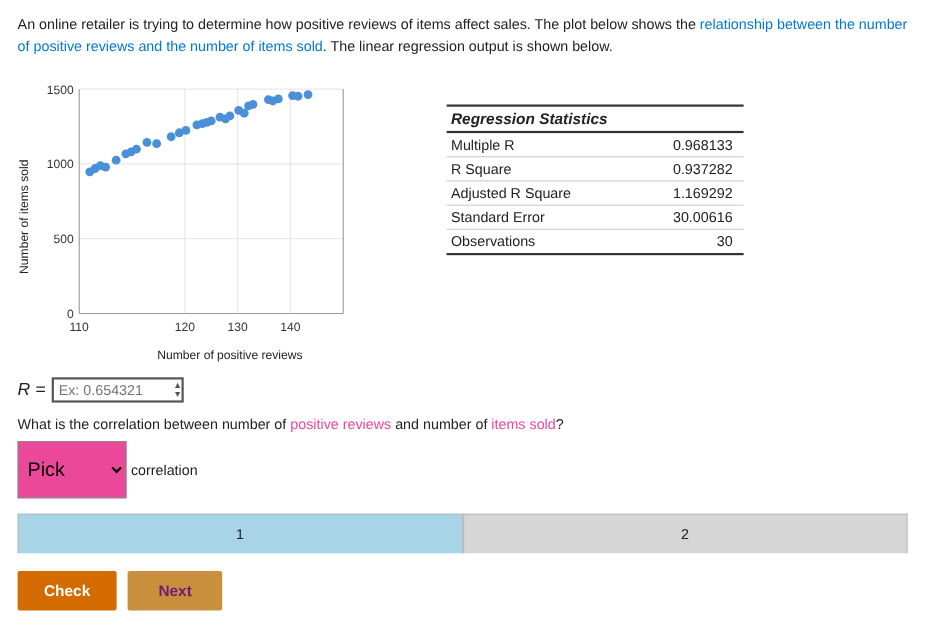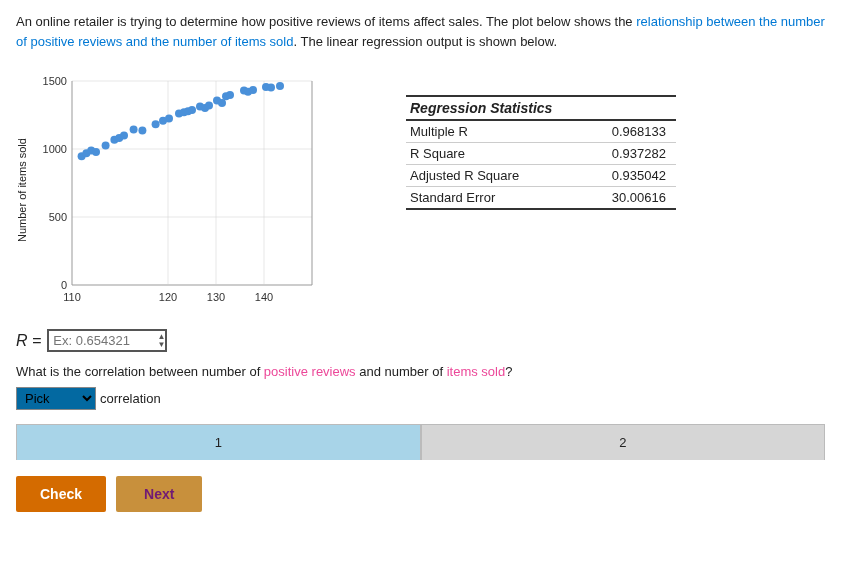--- a/index.html
+++ b/index.html
@@ -130,23 +130,23 @@
     .question-text .highlight { color: #ec4899; }
 
     .pick-row {
       display: flex;
       align-items: center;
       gap: 4px;
       margin-bottom: 14px;
     }
     .pick-select {
       border: 1px solid #888;
-      font-size: 13px;
-      padding: 2px 4px;
-      background: #0369a1;
+      font-size: 18px;
+      padding: 14px 4px;
+      background: #ec4899;
     }
     .correlation-label {
       font-size: 13px;
     }
 
     
     .tabs-bar {
       display: flex;
       margin-bottom: 16px;
       height: 36px;
@@ -257,20 +257,21 @@
           <circle cx="194" cy="31.3" r="4" fill="#4a90d9"></circle>
           <circle cx="198" cy="29.9" r="4" fill="#4a90d9"></circle>
           <circle cx="212" cy="25.5" r="4" fill="#4a90d9"></circle>
           <circle cx="216" cy="26.8" r="4" fill="#4a90d9"></circle>
           <circle cx="221" cy="24.9" r="4" fill="#4a90d9"></circle>
           <circle cx="234" cy="21.9" r="4" fill="#4a90d9"></circle>
           <circle cx="239" cy="22.5" r="4" fill="#4a90d9"></circle>
           <circle cx="248" cy="21.0" r="4" fill="#4a90d9"></circle>
 
         </svg>
+        <div style="text-align:center; font-size:11px; margin-top:2px;">Number of positive reviews</div>
       </div>
     </div>
   </div>
 
   <div class="regression-table-container">
     <table class="regression-table">
       <thead>
         <tr>
           <th colspan="2">Regression Statistics</th>
         </tr>
@@ -279,25 +280,29 @@
       <tr>
             <td>Multiple R</td>
             <td>0.968133</td>
           </tr>
           <tr>
             <td>R Square</td>
             <td>0.937282</td>
           </tr>
           <tr>
             <td>Adjusted R Square</td>
-            <td>0.935042</td>
+            <td>1.169292</td>
           </tr>
           <tr>
             <td>Standard Error</td>
             <td>30.00616</td>
+          </tr>
+          <tr>
+            <td>Observations</td>
+            <td>30</td>
           </tr>
         </tbody>
     </table>
   </div>
 </div>
 
 <div class="r-equation">
   <span class="r-label">R =</span>
   <div class="r-input-wrapper">
     <input class="r-input" type="text" placeholder="Ex: 0.654321" style="">

